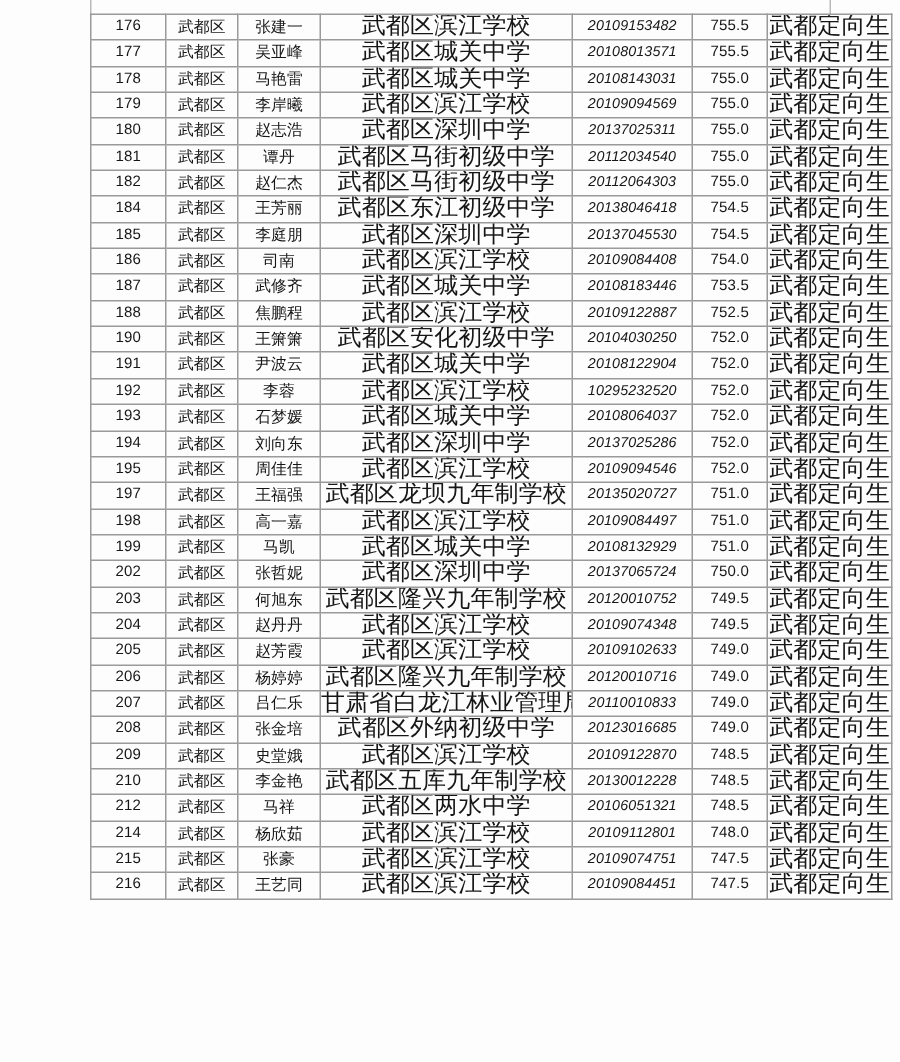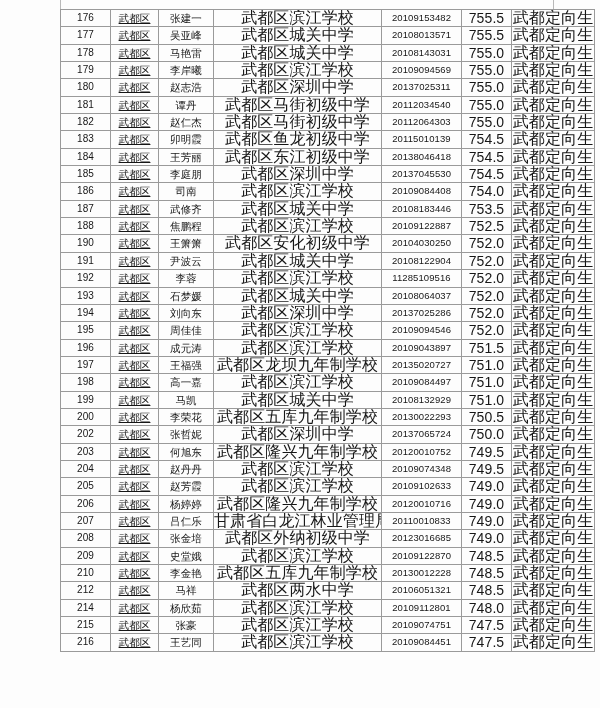--- a/index.html
+++ b/index.html
@@ -65,30 +65,31 @@
   col.c-school { width: 168px; }
   col.c-id     { width: 80px;  }
   col.c-score  { width: 50px;  }
   col.c-cat    { width: 83px;  }
 
   td.index {
     font-size: 10px;
     letter-spacing: 0.4px;
     color: #222;
   }
-  td.region  { font-size: 10.5px; text-decoration: underline; }
+  td.region  { font-size: 10.5px; }
   td.name    { font-size: 10.5px; letter-spacing: 0.8px; }
   td.school  { font-size: 16px; letter-spacing: 0.3px; }
   td.id {
     font-size: 9.5px;
     letter-spacing: 0.25px;
     color: #1b1b1b;
+    font-style: italic;
   }
   td.score {
-    font-size: 14px;
+    font-size: 10px;
     letter-spacing: 0.2px;
   }
   td.cat { font-size: 16px; letter-spacing: 0.2px; }
 </style>
 </head>
 <body>
 
 <div class="scan"></div>
 <div class="edge-mark left"></div>
 <div class="edge-mark right"></div>
@@ -162,29 +163,20 @@
         <tr>
           <td class="index">182</td>
           <td class="region">武都区</td>
           <td class="name">赵仁杰</td>
           <td class="school">武都区马街初级中学</td>
           <td class="id">20112064303</td>
           <td class="score">755.0</td>
           <td class="cat">武都定向生</td>
         </tr>
         <tr>
-          <td class="index">183</td>
-          <td class="region">武都区</td>
-          <td class="name">卯明霞</td>
-          <td class="school">武都区鱼龙初级中学</td>
-          <td class="id">20115010139</td>
-          <td class="score">754.5</td>
-          <td class="cat">武都定向生</td>
-        </tr>
-        <tr>
           <td class="index">184</td>
           <td class="region">武都区</td>
           <td class="name">王芳丽</td>
           <td class="school">武都区东江初级中学</td>
           <td class="id">20138046418</td>
           <td class="score">754.5</td>
           <td class="cat">武都定向生</td>
         </tr>
         <tr>
           <td class="index">185</td>
@@ -238,21 +230,21 @@
           <td class="school">武都区城关中学</td>
           <td class="id">20108122904</td>
           <td class="score">752.0</td>
           <td class="cat">武都定向生</td>
         </tr>
         <tr>
           <td class="index">192</td>
           <td class="region">武都区</td>
           <td class="name">李蓉</td>
           <td class="school">武都区滨江学校</td>
-          <td class="id">11285109516</td>
+          <td class="id">10295232520</td>
           <td class="score">752.0</td>
           <td class="cat">武都定向生</td>
         </tr>
         <tr>
           <td class="index">193</td>
           <td class="region">武都区</td>
           <td class="name">石梦媛</td>
           <td class="school">武都区城关中学</td>
           <td class="id">20108064037</td>
           <td class="score">752.0</td>
@@ -267,29 +259,20 @@
           <td class="score">752.0</td>
           <td class="cat">武都定向生</td>
         </tr>
         <tr>
           <td class="index">195</td>
           <td class="region">武都区</td>
           <td class="name">周佳佳</td>
           <td class="school">武都区滨江学校</td>
           <td class="id">20109094546</td>
           <td class="score">752.0</td>
-          <td class="cat">武都定向生</td>
-        </tr>
-        <tr>
-          <td class="index">196</td>
-          <td class="region">武都区</td>
-          <td class="name">成元涛</td>
-          <td class="school">武都区滨江学校</td>
-          <td class="id">20109043897</td>
-          <td class="score">751.5</td>
           <td class="cat">武都定向生</td>
         </tr>
         <tr>
           <td class="index">197</td>
           <td class="region">武都区</td>
           <td class="name">王福强</td>
           <td class="school">武都区龙坝九年制学校</td>
           <td class="id">20135020727</td>
           <td class="score">751.0</td>
           <td class="cat">武都定向生</td>
@@ -306,29 +289,20 @@
         <tr>
           <td class="index">199</td>
           <td class="region">武都区</td>
           <td class="name">马凯</td>
           <td class="school">武都区城关中学</td>
           <td class="id">20108132929</td>
           <td class="score">751.0</td>
           <td class="cat">武都定向生</td>
         </tr>
         <tr>
-          <td class="index">200</td>
-          <td class="region">武都区</td>
-          <td class="name">李荣花</td>
-          <td class="school">武都区五库九年制学校</td>
-          <td class="id">20130022293</td>
-          <td class="score">750.5</td>
-          <td class="cat">武都定向生</td>
-        </tr>
-        <tr>
           <td class="index">202</td>
           <td class="region">武都区</td>
           <td class="name">张哲妮</td>
           <td class="school">武都区深圳中学</td>
           <td class="id">20137065724</td>
           <td class="score">750.0</td>
           <td class="cat">武都定向生</td>
         </tr>
         <tr>
           <td class="index">203</td>

